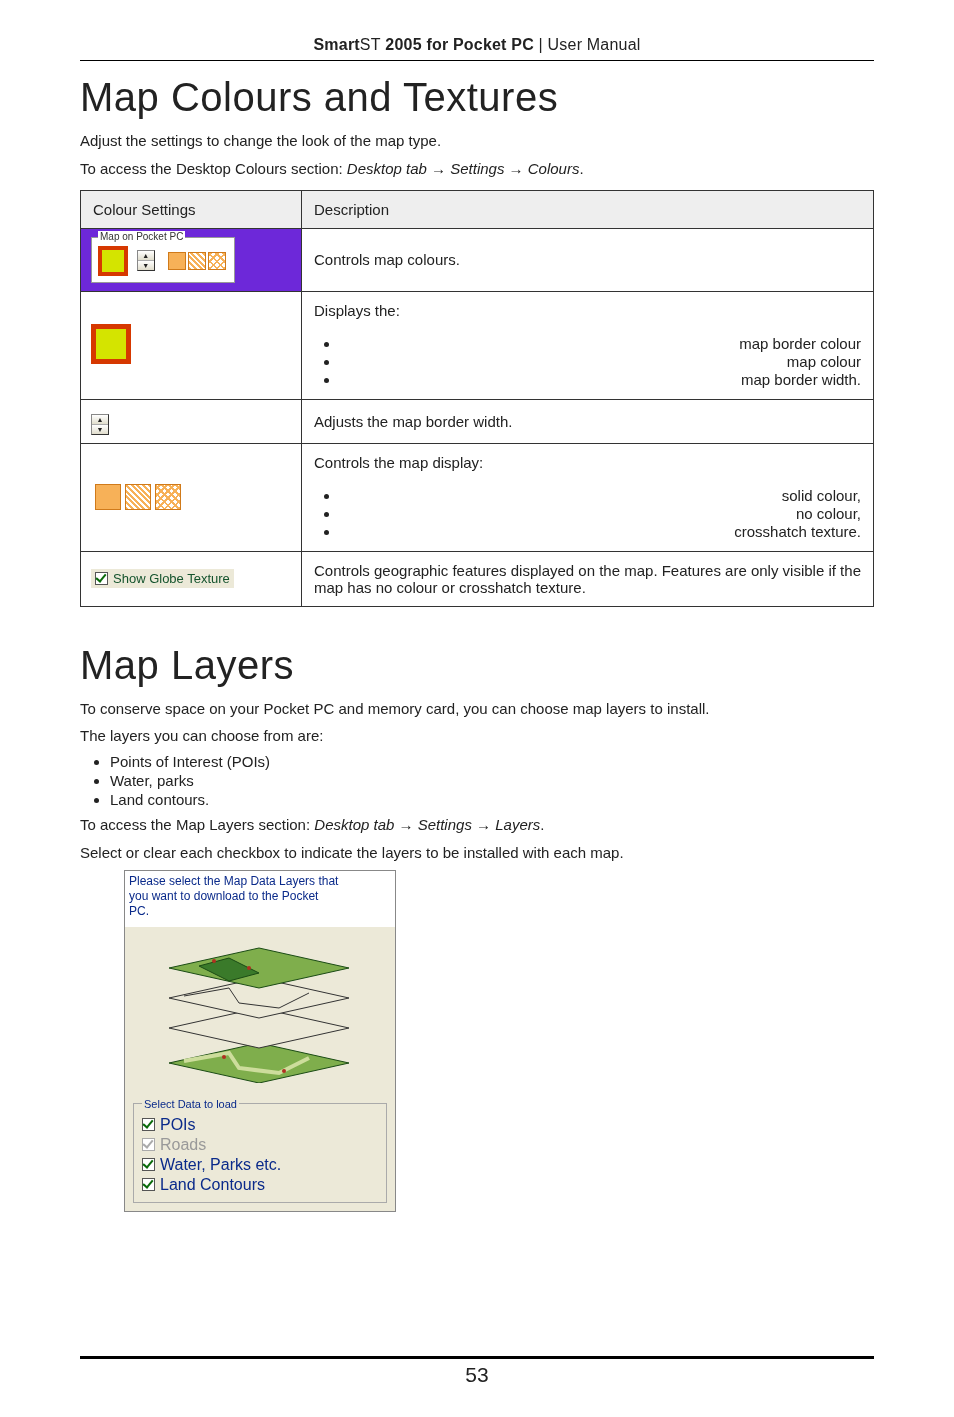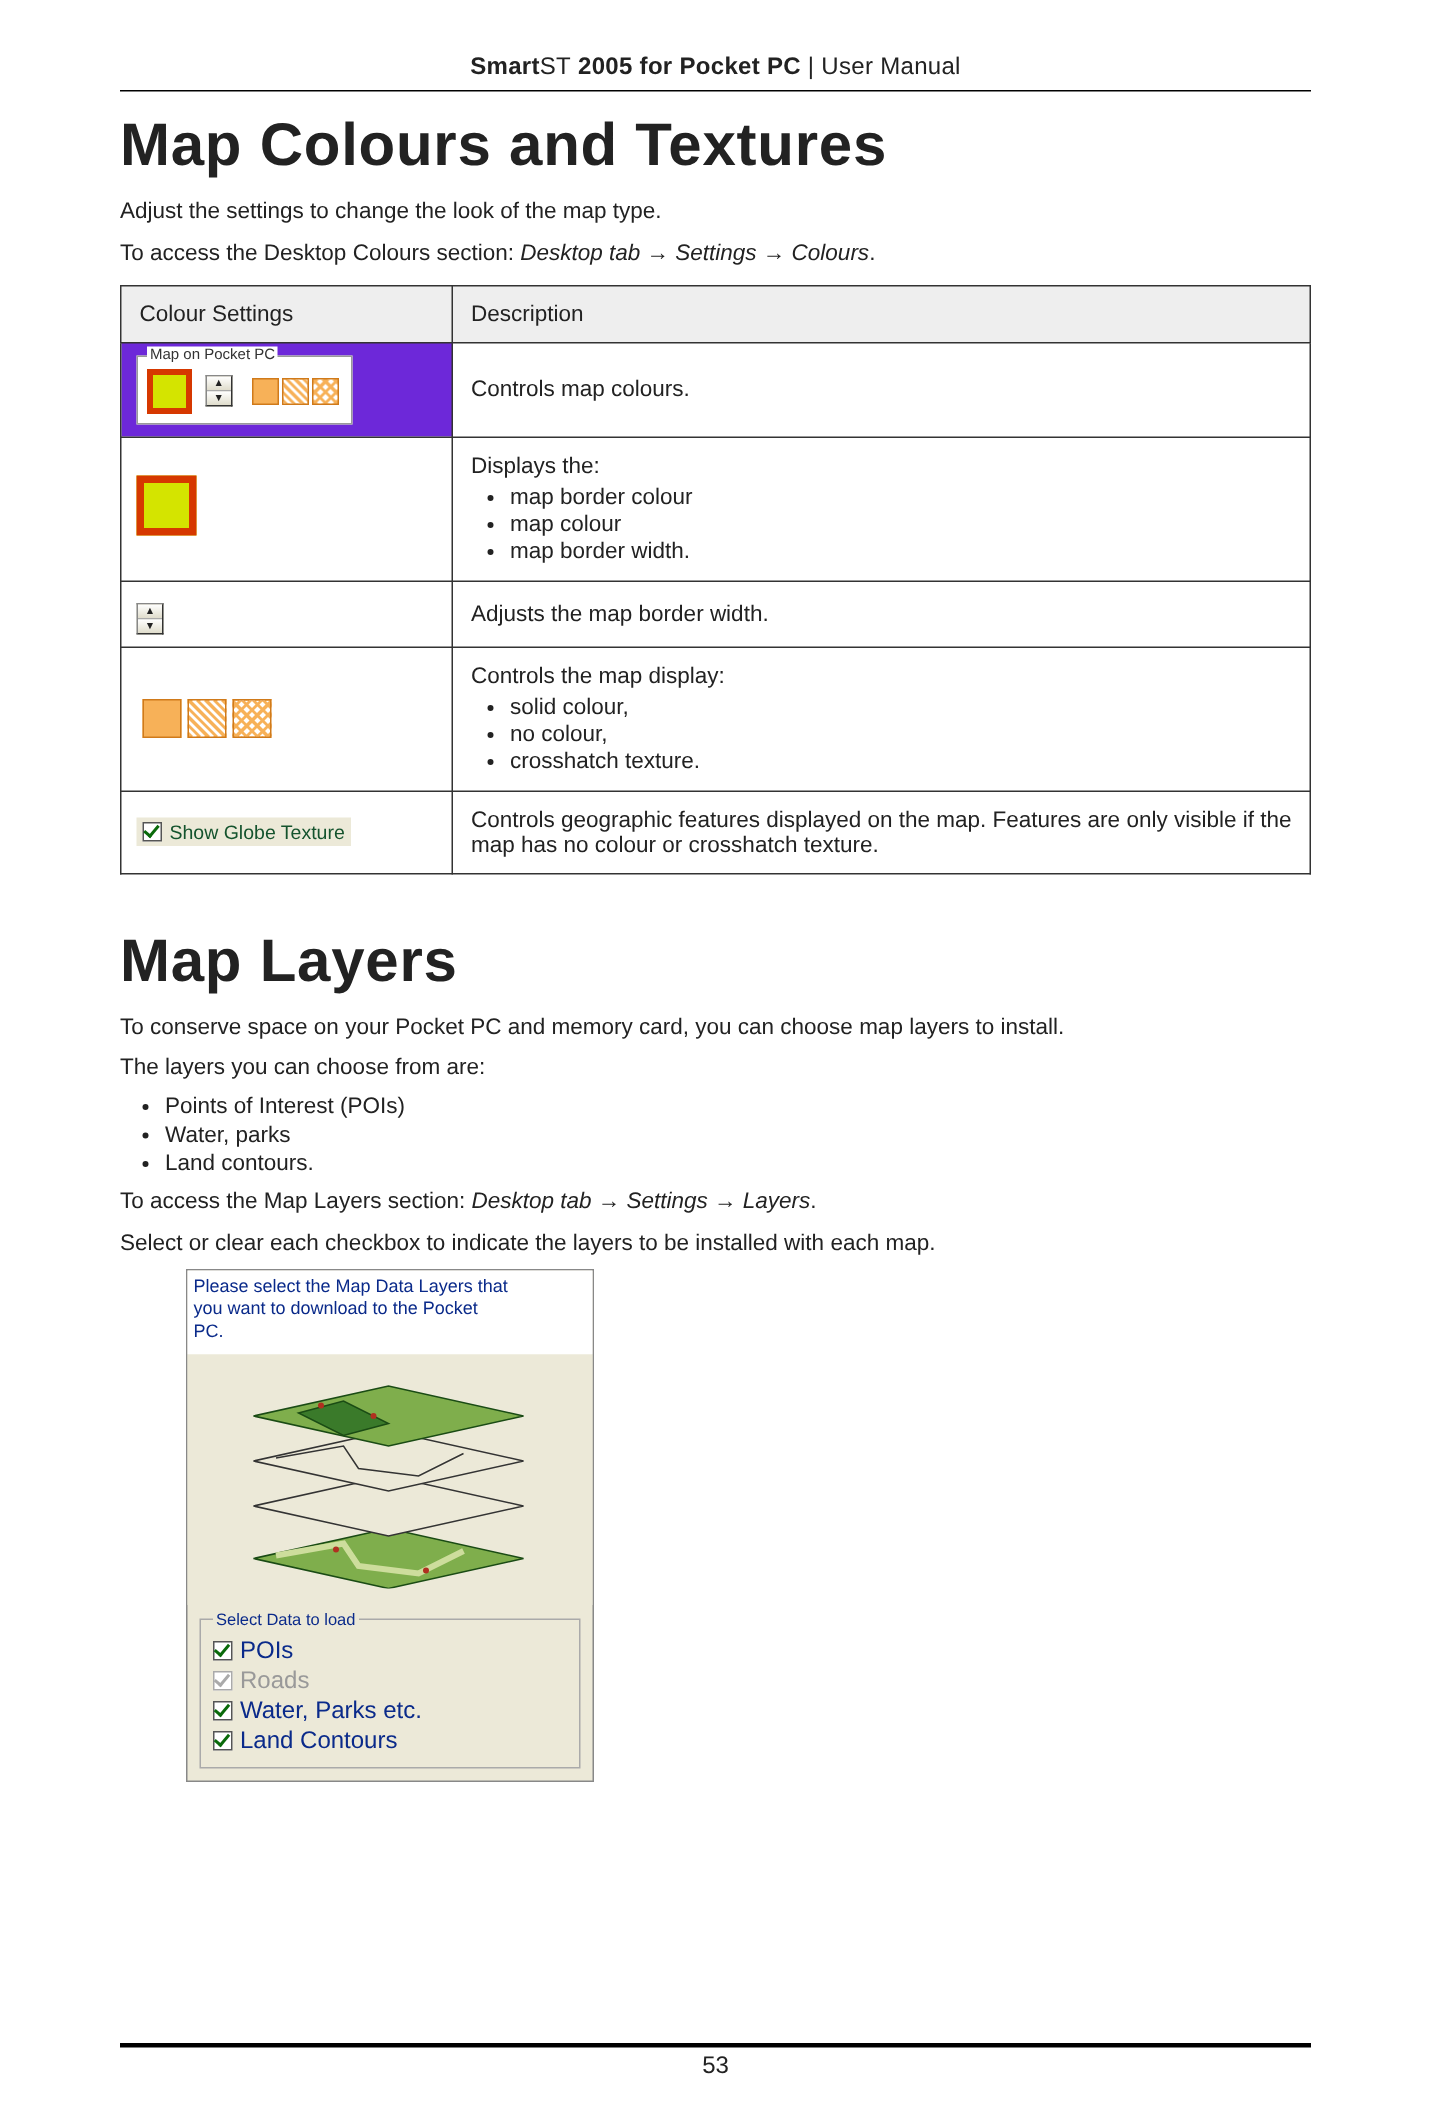--- a/index.html
+++ b/index.html
@@ -22,21 +22,21 @@
     display: flex;
     justify-content: center;
     font-size: 16px;
     border-bottom: 1.5px solid #000;
     padding-bottom: 6px;
     letter-spacing: 0.2px;
   }
   .header-line .bold { font-weight: 600; }
   .header-line .thin { font-weight: 200; }
   h1 {
-    font-weight: 700;
+    font-weight: 400;
     font-size: 40px;
     margin: 14px 0 10px 0;
     letter-spacing: 0.5px;
   }
   p.body {
     font-size: 15px;
     font-weight: 300;
     margin: 6px 0;
     line-height: 1.45;
   }
@@ -56,21 +56,21 @@
   }
   table.settings th {
     background: #eee;
     font-weight: 500;
   }
   table.settings td.icon-cell {
     width: 200px;
     text-align: left;
     padding: 8px 10px;
   }
-  ul.tight { margin: 4px 0 0 26px; padding: 0; }
+  ul.tight { margin: 16px 0 0 26px; padding: 0; text-align: right; }
   ul.tight li { margin: 1px 0; font-size: 15px; }
   ul.outer { margin: 4px 0 0 30px; padding: 0; }
   ul.outer li { margin: 2px 0; font-size: 15px; }
 
   .spinner {
     display: inline-flex;
     flex-direction: column;
     border-left: 1px solid #888;
     border-top: 1px solid #888;
     border-right: 1px solid #333;
@@ -211,21 +211,21 @@
     position: absolute;
     bottom: 30px;
     left: 80px; right: 80px;
   }
   .footer .bar {
     border-top: 3px solid #000;
     margin-bottom: 4px;
   }
   .footer .num {
     text-align: center;
-    font-size: 16px;
+    font-size: 21px;
   }
 </style>
 </head>
 <body>
 
 <div class="page">
   <div class="header-line">
     <span><span class="bold">Smart</span><span class="thin">ST</span><span class="bold"> 2005 for Pocket PC</span><span> | </span><span>User Manual</span></span>
   </div>
 

